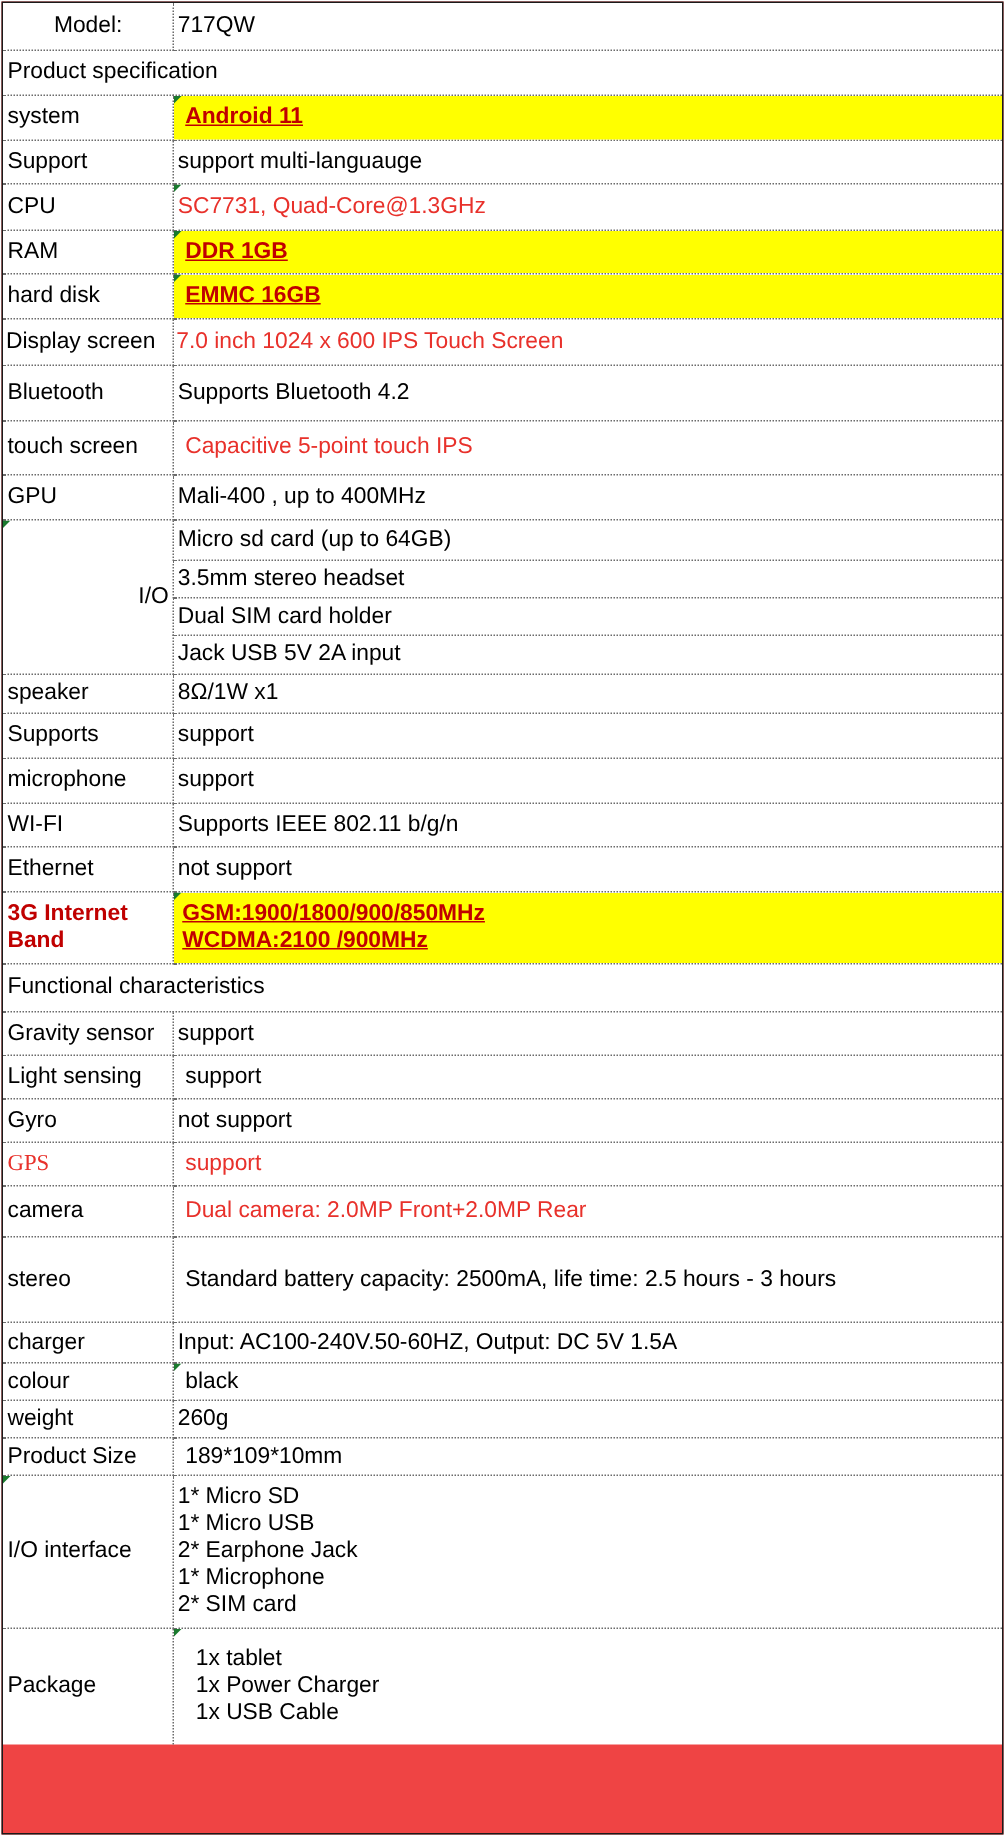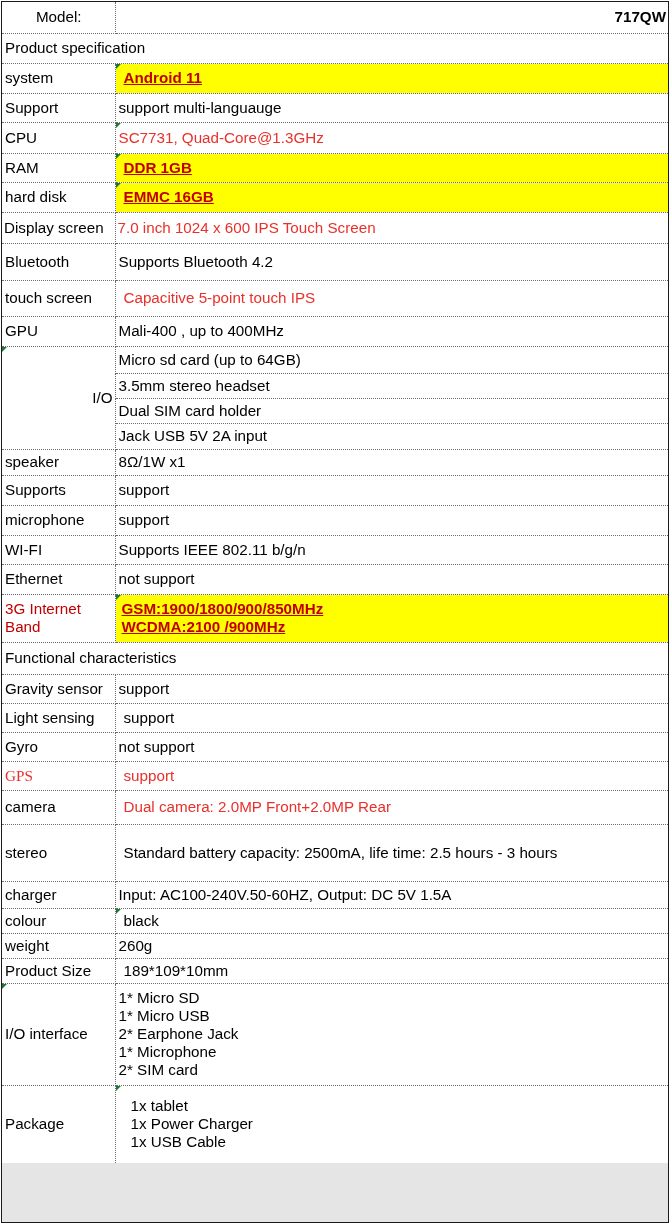--- a/index.html
+++ b/index.html
@@ -14,21 +14,21 @@
     overflow: hidden;
   }
   #sheet {
     position: absolute;
     left: 1px;
     top: 1px;
     width: 668px;
     height: 1222px;
     border: 1px solid #1a1a1a;
     box-sizing: border-box;
-    background: #e5e5e5;
+    background: #ef4444;
   }
   table.spec {
     width: 100%;
     border-collapse: collapse;
     table-layout: fixed;
     background: #ffffff;
   }
   table.spec td {
     border-right: 1px dotted #6b6b6b;
     border-bottom: 1px dotted #6b6b6b;
@@ -46,27 +46,27 @@
 
   col.c-label { width: 113px; }
 
   
   td.label {
     color: #000000;
   }
   td.label.center { text-align: center; }
   td.label.red {
     color: #C00000;
-    font-weight: normal;
+    font-weight: bold;
   }
   td.label.redplain { color: #E8312B; font-family: Liberation Serif, serif; }
 
   
   td.val { padding-left: 4px; }
-  td.val.bold { font-weight: bold; text-align: right; }
+  td.val.bold { font-weight: normal; }
   td.val.red { color: #E8312B; }
   td.val.redbold { color: #C00000; font-weight: bold; text-decoration: underline; }
   td.val.yellow { background: #FFFF00; }
   td.val.pad { padding-left: 8px; }
 
   td.fullrow { border-right: none; }
 
   
   .gmark {
     position: relative;

